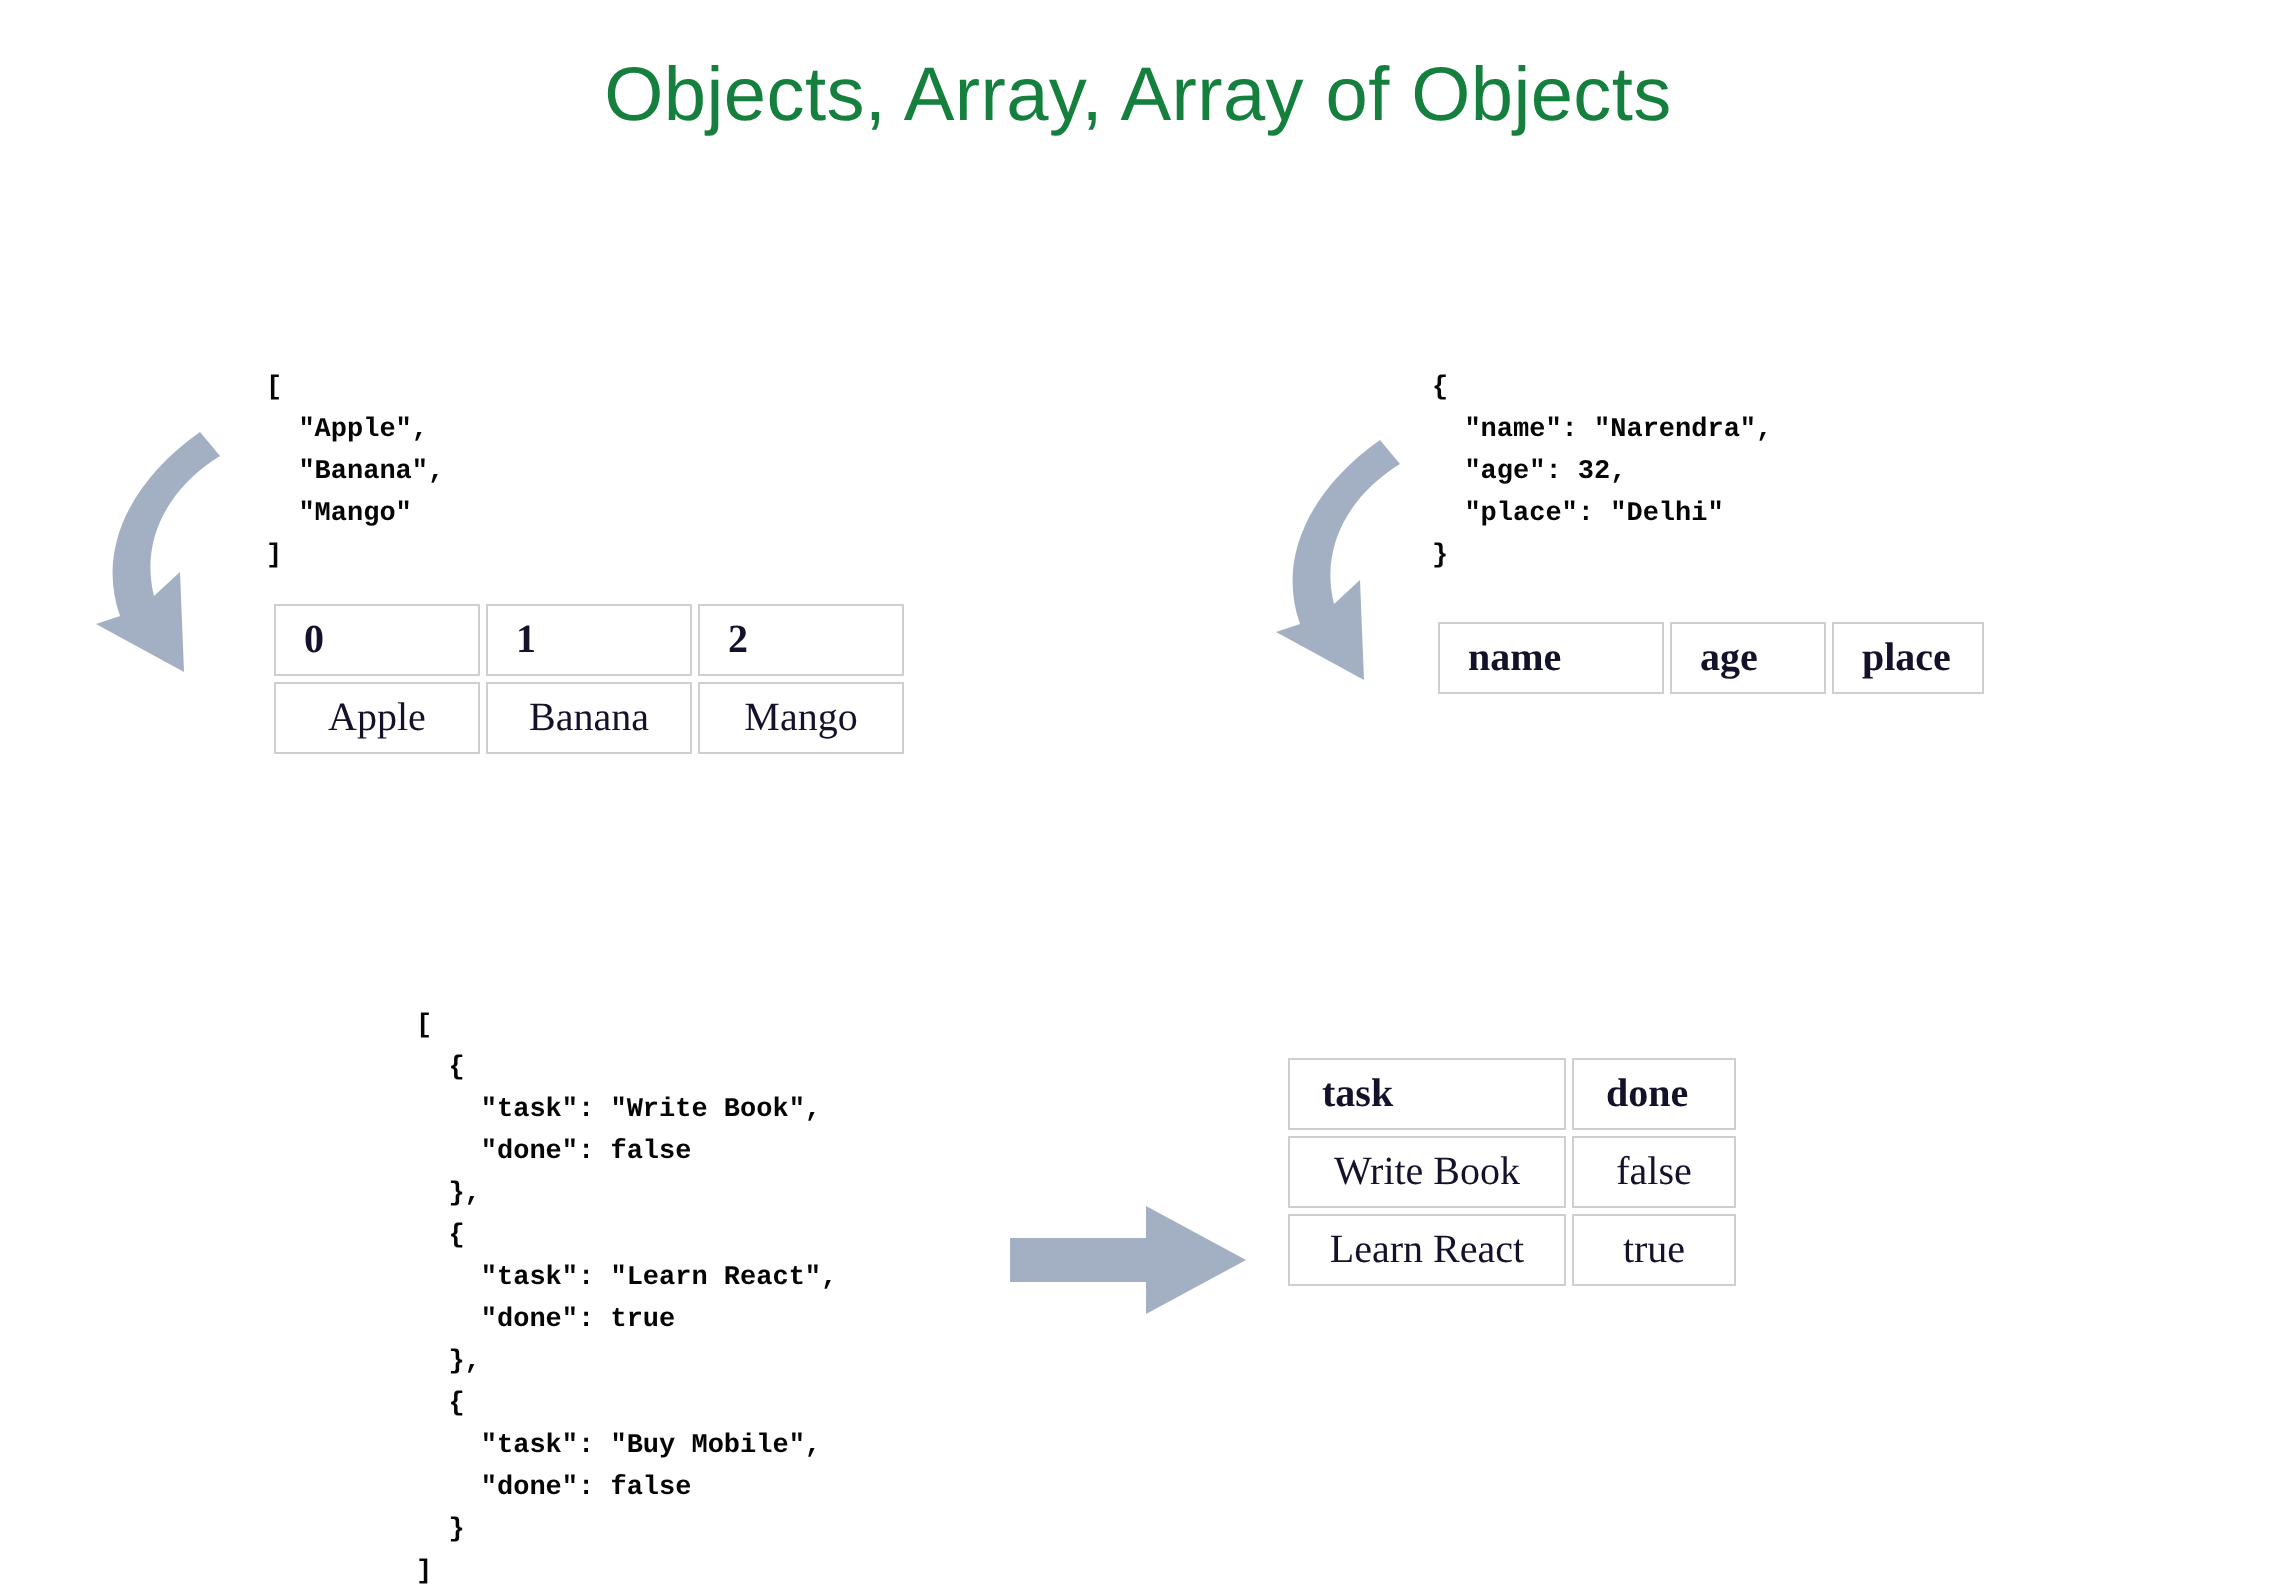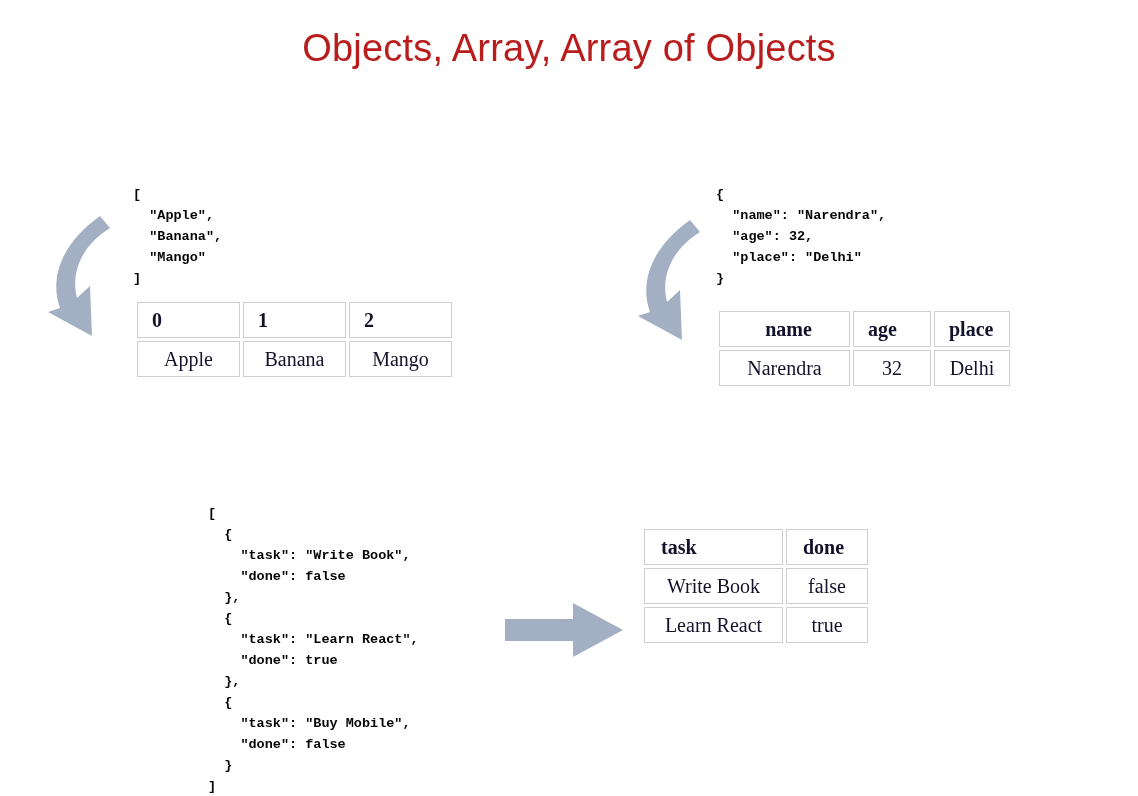--- a/index.html
+++ b/index.html
@@ -21,21 +21,21 @@
   #slide-title {
     position: absolute;
     top: 27px;
     left: 0;
     width: 1138px;
     text-align: center;
     font-family: "Liberation Sans", sans-serif;
     font-size: 38px;
     font-weight: 400;
     letter-spacing: 0.2px;
-    color: #b91c1c;
+    color: #15803d;
     white-space: pre;
   }
 
   
   .code-block {
     position: absolute;
     font-family: "Liberation Mono", "DejaVu Sans Mono", monospace;
     font-size: 13.5px;
     line-height: 21px;
     font-weight: 700;
@@ -73,21 +73,21 @@
     padding-left: 14px;
     font-size: 20px;
   }
 
   
   #array-table { left: 134px; top: 299px; }
   #array-table th, #array-table td { width: 103px; }
 
   
   #object-table { left: 716px; top: 308px; }
-  #object-table th:nth-child(1), #object-table td:nth-child(1) { width: 131px; text-align: center; }
+  #object-table th:nth-child(1), #object-table td:nth-child(1) { width: 113px; }
   #object-table th:nth-child(2), #object-table td:nth-child(2) { width:  78px; }
   #object-table th:nth-child(3), #object-table td:nth-child(3) { width:  76px; }
 
   
   #tasks-table { left: 641px; top: 526px; }
   #tasks-table th:nth-child(1), #tasks-table td:nth-child(1) { width: 139px; }
   #tasks-table th:nth-child(2), #tasks-table td:nth-child(2) { width:  82px; }
   #tasks-table th { padding-left: 16px; }
 
   
@@ -139,25 +139,20 @@
   <path d="M62 4 C 28 28, 10 62, 22 96 L 10 100 L 54 124 L 52 74 L 39 86 C 32 58, 46 32, 72 16 Z" fill="#a3b0c3"></path>
 </svg>
 
 <table class="kv-table" id="object-table">
   <tbody>
     <tr>
       <th>name</th>
       <th>age</th>
       <th>place</th>
     </tr>
-    <tr>
-      <td>Narendra</td>
-      <td>32</td>
-      <td>Delhi</td>
-    </tr>
   </tbody>
 </table>
 
 <pre class="code-block" id="json-array-objects">[
   {
     "task": "Write Book",
     "done": false
   },
   {
     "task": "Learn React",

